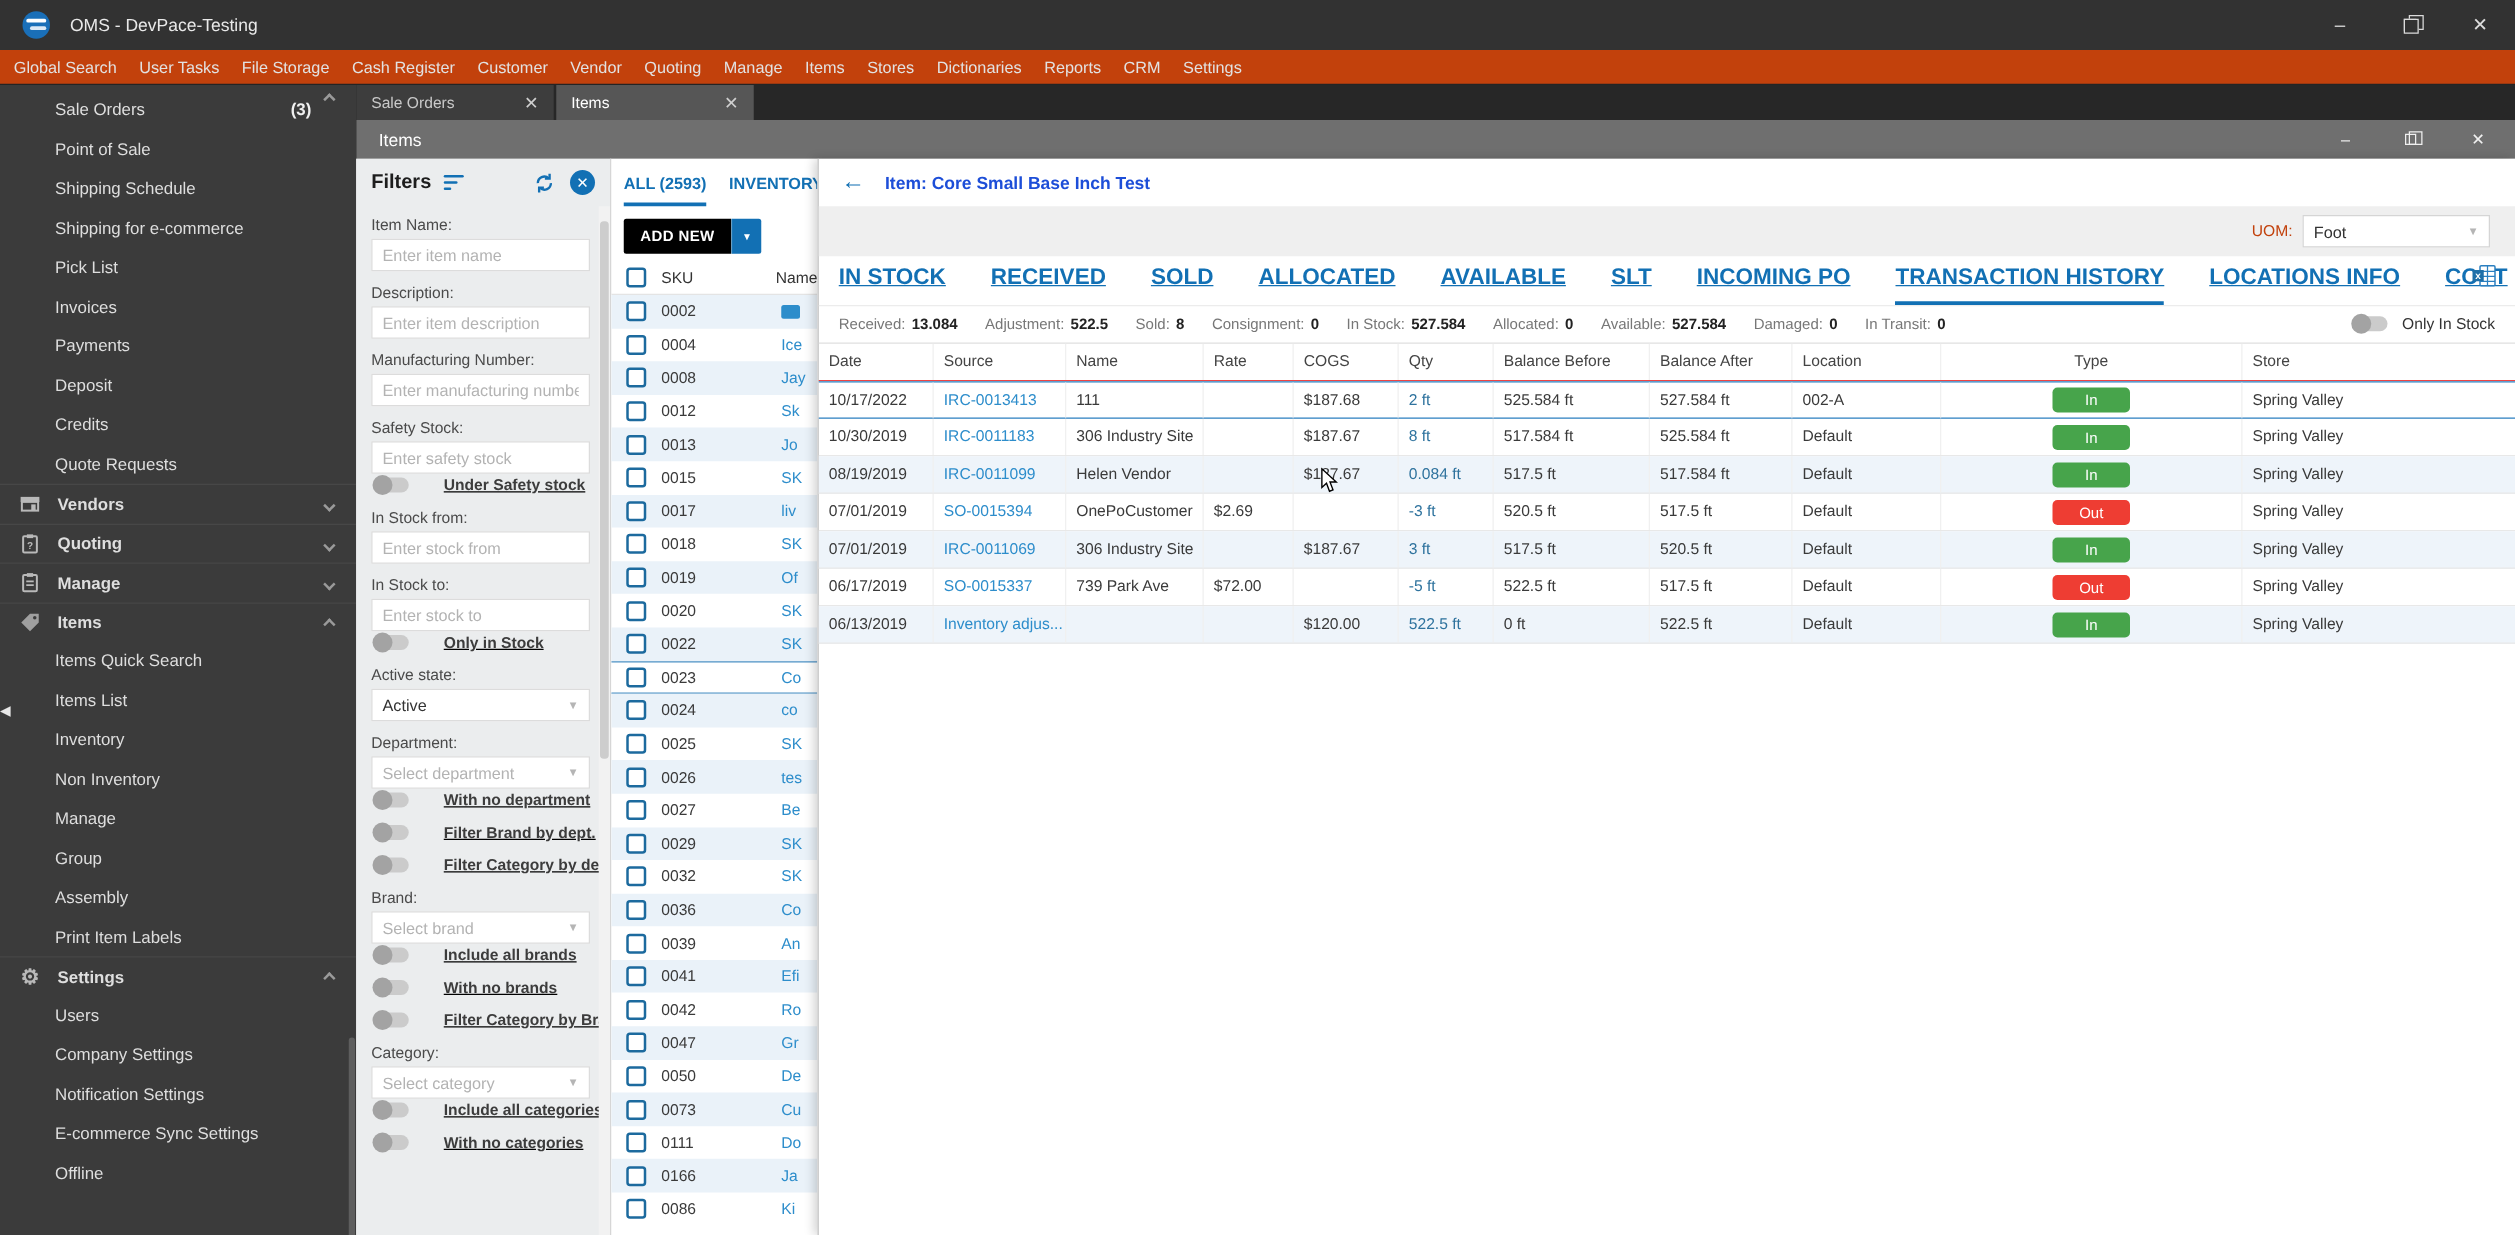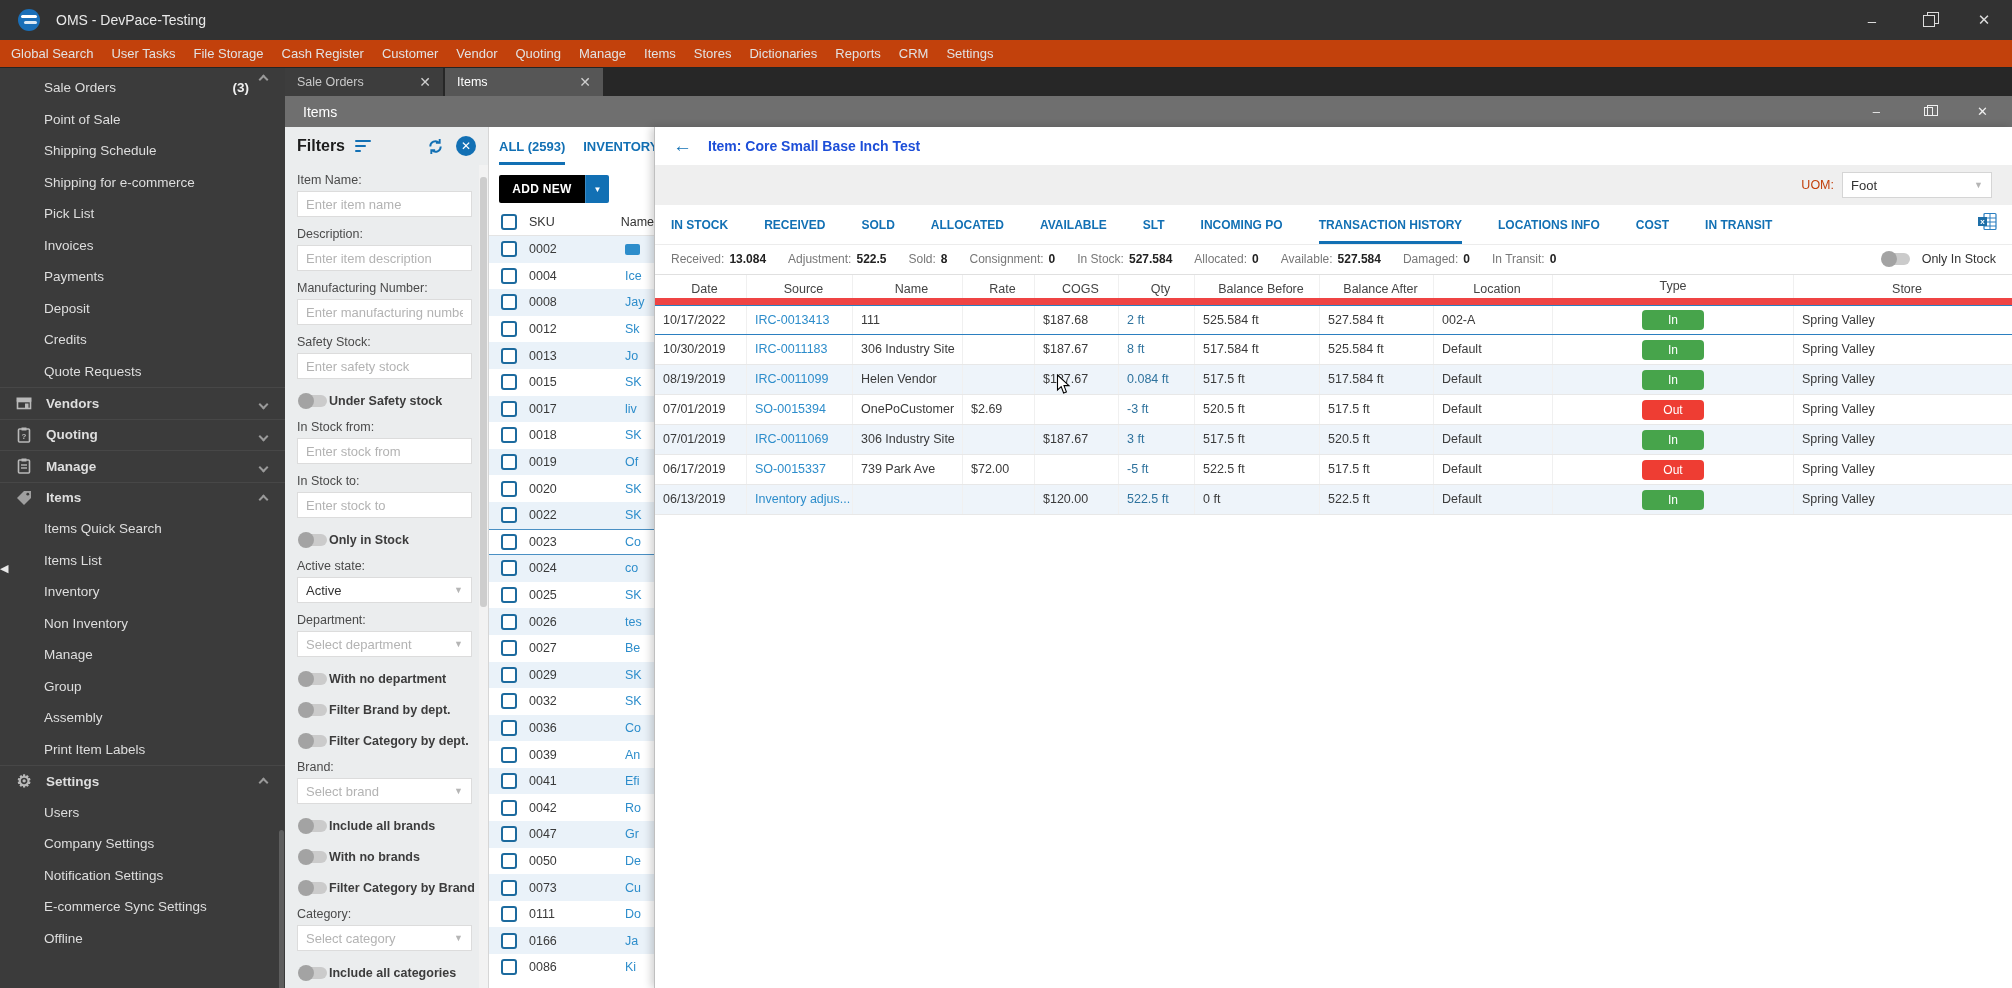--- a/index.html
+++ b/index.html
@@ -65,21 +65,21 @@
   .filters-header .spacer { flex:1; }
   .icon-btn { width:22px; height:22px; display:flex; align-items:center; justify-content:center; }
   .close-circle { width:20px; height:20px; border-radius:50%; background:#1270b4; color:#fff; font-size:12px; display:flex; align-items:center; justify-content:center; }
   .filters-body { padding:4px 16px 0 12px; }
   .f-label { font-size:12.5px; color:#4a4a4a; margin:10px 0 4px; }
   .f-input { width:100%; height:26px; border:1px solid #dcdcdc; background:#fff; font-size:13px; padding:0 8px; color:#333; font-family:"Liberation Sans", sans-serif; }
   .f-input::placeholder { color:#b3b3b3; }
   .f-select { width:100%; height:26px; border:1px solid #dcdcdc; background:#fff; font-size:13px; padding:0 8px; color:#333; display:flex; align-items:center; position:relative; }
   .f-select .sel-caret { margin-left:auto; color:#b5b5b5; font-size:9px; }
   .f-select.placeholder { color:#b3b3b3;text-align:right; }
-  .toggle-row { display:flex; align-items:center; gap:2px; height:18px; margin:13px 0 8px 2px; }
+  .toggle-row { display:flex; align-items:center; gap:28px; height:18px; margin:0 0 8px 2px;text-decoration:underline; }
   .toggle { width:28px; height:12px; background:#cbcbcb; border-radius:6px; position:relative; flex:none; }
   .toggle::before { content:""; position:absolute; left:-1px; top:-2px; width:16px; height:16px; border-radius:50%; background:#a3a3a3; }
   .toggle-label { font-size:12.5px; font-weight:700; color:#3c3c3c; white-space:nowrap; }
   .filters-scroll { position:absolute; right:0; top:38px; bottom:0; width:9px; background:#f2f2f2; }
   .filters-thumb { position:absolute; right:1px; top:12px; width:7px; height:430px; background:#cdcdcd; border-radius:3px; }
 
   
   .itemslist { width:166px; flex:none; background:#fff; border-left:1px solid #d6d6d6; overflow:hidden; position:relative; }
   .list-tabs { height:38px; display:flex; gap:18px; align-items:flex-end; padding:0 0 0 10px; white-space:nowrap; }
   .list-tab { font-size:13px; font-weight:700; color:#1270b4; padding-bottom:8px; border-bottom:3px solid transparent; }
@@ -103,33 +103,33 @@
   
   .detail { flex:1; background:#fff; border-left:1px solid #bfbfbf; box-shadow:-3px 0 8px rgba(0,0,0,.18); display:flex; flex-direction:column; position:relative; min-width:0; }
   .d-header { height:38px; display:flex; align-items:center; padding-left:18px; gap:16px; }
   .back-arrow { color:#1270b4; font-size:19px; font-weight:700; }
   .d-title { font-size:14px; font-weight:700; color:#1d4ed8; }
   .d-uom { height:40px; background:#efefef; display:flex; align-items:center; justify-content:flex-end; padding-right:20px; gap:8px; }
   .uom-label { font-size:12.5px; color:#c2410c; }
   .uom-select { width:150px; height:26px; background:#fff; border:1px solid #d5d5d5; display:flex; align-items:center; padding:0 8px; font-size:13px; color:#333; }
   .uom-select .sel-caret { margin-left:auto; color:#b5b5b5; font-size:9px; }
   .d-tabs { height:40px; display:flex; align-items:flex-end; gap:36px; padding:0 16px; position:relative; border-bottom:1px solid #ececec; white-space:nowrap; }
-  .d-tab { font-size:12px; font-weight:700; color:#1270b4; padding-bottom:9px; border-bottom:3px solid transparent; }
+  .d-tab { font-size:18px; font-weight:700; color:#1270b4; padding-bottom:9px; border-bottom:3px solid transparent;text-decoration:underline; }
   .d-tab[data-active="true"] { border-bottom-color:#1270b4; }
   .excel-icon { position:absolute; right:14px; bottom:8px; }
   .d-stats { height:27px; display:flex; align-items:center; padding-left:16px; gap:22px; font-size:12px; position:relative; }
   .stat { display:flex; gap:5px; white-space:nowrap; }
   .stat-label { color:#777; }
   .stat-value { color:#222; font-weight:700; }
   .d-stats .only-stock { position:absolute; right:16px; display:flex; align-items:center; gap:12px; }
   .only-stock .toggle-label { font-weight:400; font-size:12.5px; color:#333; }
 
   
   .t-table { margin-top:2px; border-top:1px solid #e0e0e0; }
-  .t-head { display:flex; height:30px; border-bottom:7px solid #ef4444;text-align:center; }
+  .t-head { display:flex; height:30px; border-bottom:1px solid #ef4444; }
   .t-head .tc { font-size:12.5px; color:#444; line-height:29px; }
   .t-rows .t-row { display:flex; height:30px; border-bottom:1px solid #e8e8e8; }
   .t-rows .t-row:nth-child(odd) { background:#eef4fa; }
   .t-rows .t-row[data-selected="true"] { background:#fff; border-top:1px solid #2b7fc0; border-bottom:1px solid #2b7fc0; height:30px; }
   .tc { padding-left:8px; border-right:1px solid #f0f0f0; font-size:12.5px; color:#3a3a3a; line-height:29px; white-space:nowrap; overflow:hidden; flex:none; }
   .tc:nth-child(1){width:92px;} .tc:nth-child(2){width:106px;} .tc:nth-child(3){width:110px;}
   .tc:nth-child(4){width:72px;} .tc:nth-child(5){width:84px;} .tc:nth-child(6){width:76px;}
   .tc:nth-child(7){width:125px;} .tc:nth-child(8){width:114px;} .tc:nth-child(9){width:119px;}
   .tc:nth-child(10){width:241px; display:flex; align-items:center; justify-content:center; padding-left:0;}
   .tc:nth-child(11){flex:1; border-right:none;}

